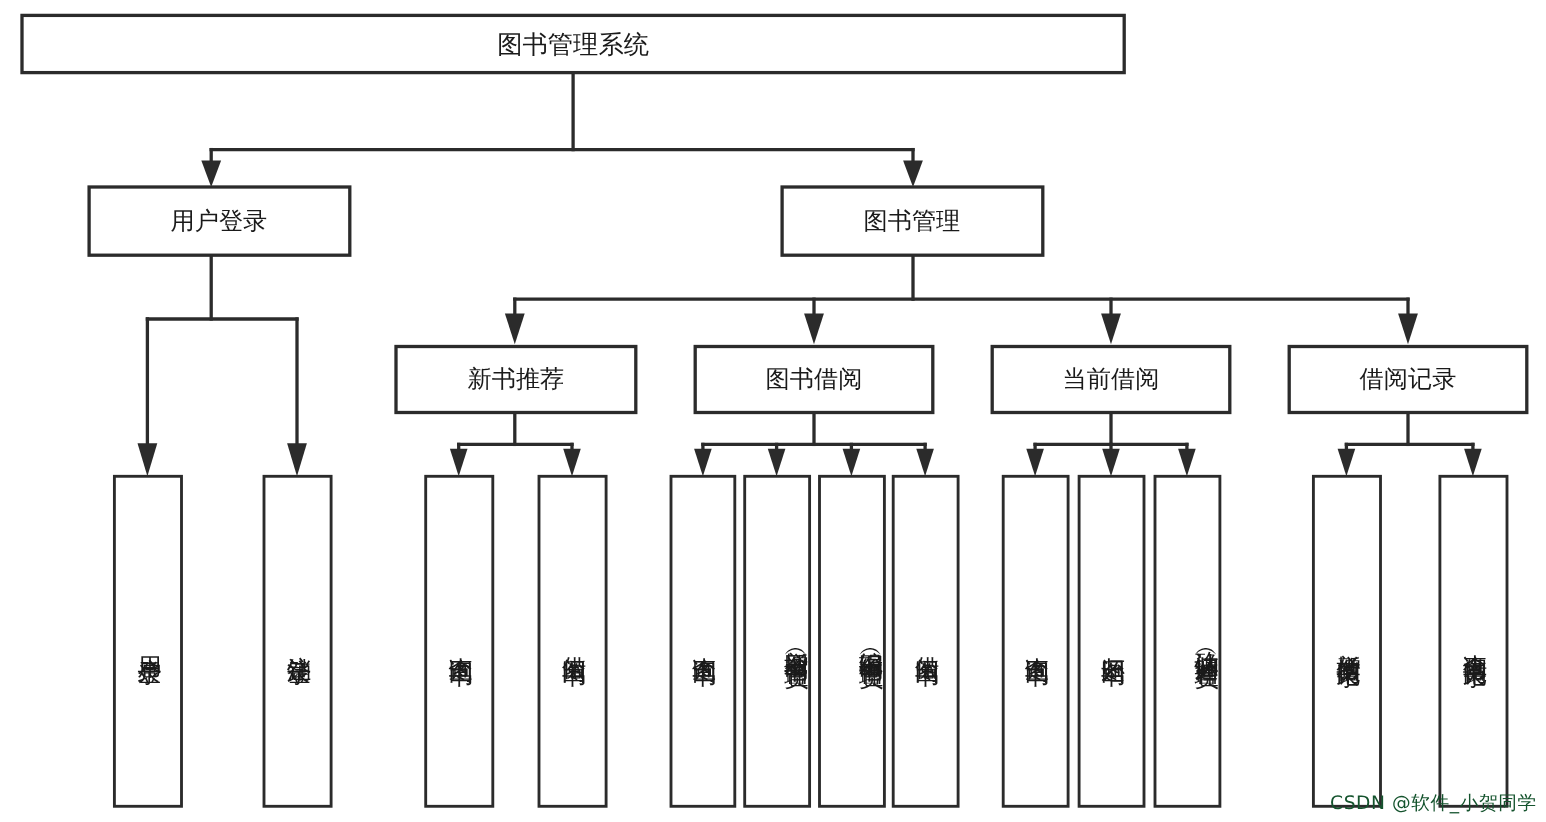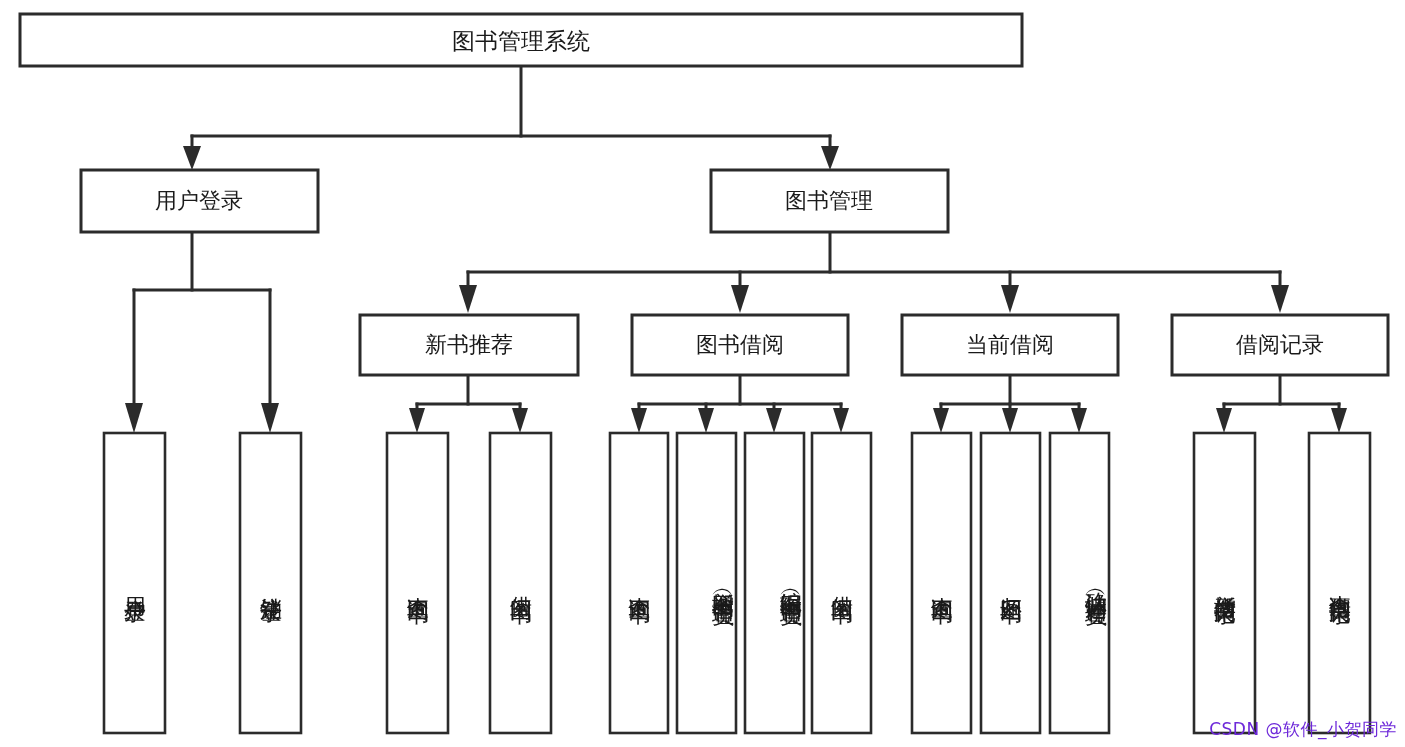--- a/index.html
+++ b/index.html
@@ -68,21 +68,21 @@
     color: #1a1a1a;
     font-family: "DejaVu Sans", "Liberation Sans", sans-serif;
     white-space: nowrap;
     pointer-events: none;
   }
   .watermark {
     position: absolute;
     right: 8px;
     bottom: 6px;
     font-size: 17px;
-    color: #6d28d9;
+    color: #14532d;
     font-family: "DejaVu Sans", "Liberation Sans", sans-serif;
     letter-spacing: 0.5px;
     white-space: nowrap;
   }
 </style>
 </head>
 <body>
 
 <div id="diagram-root">
 

